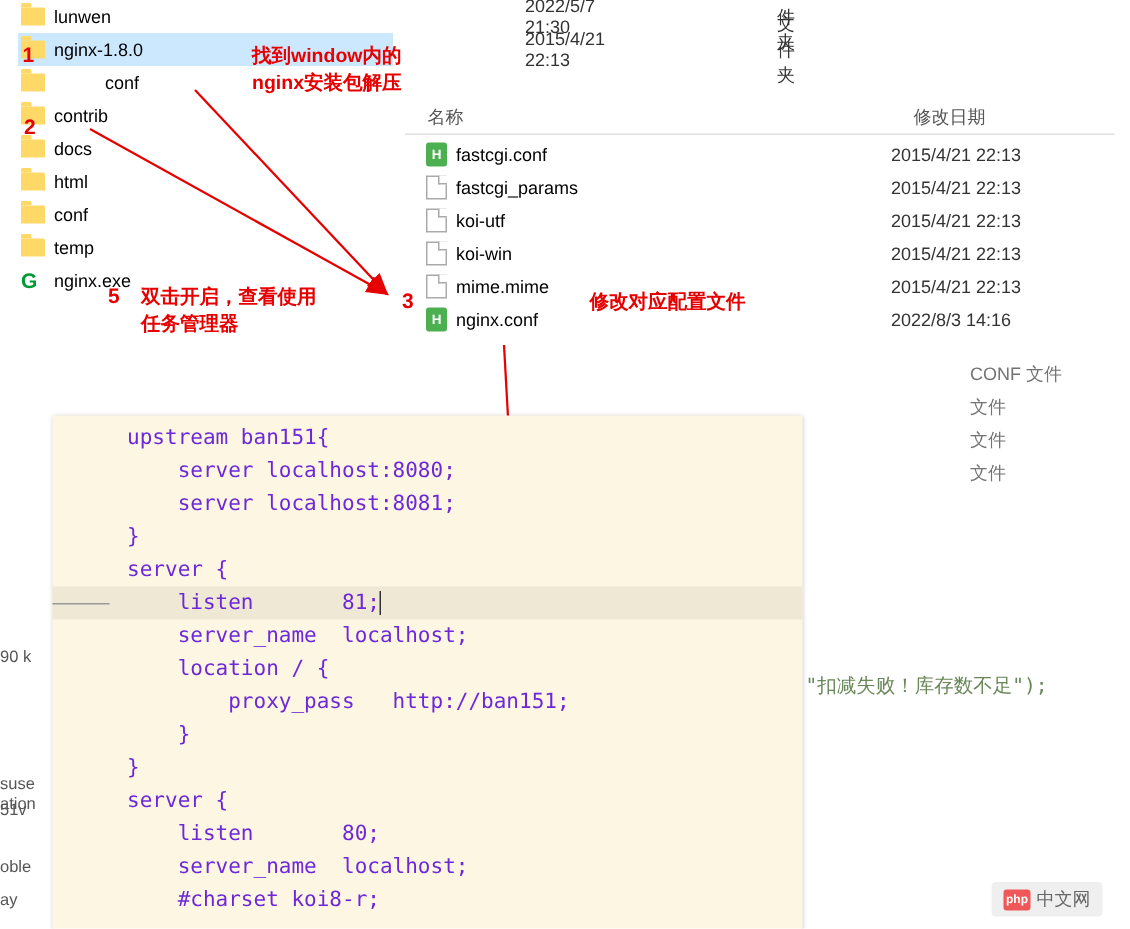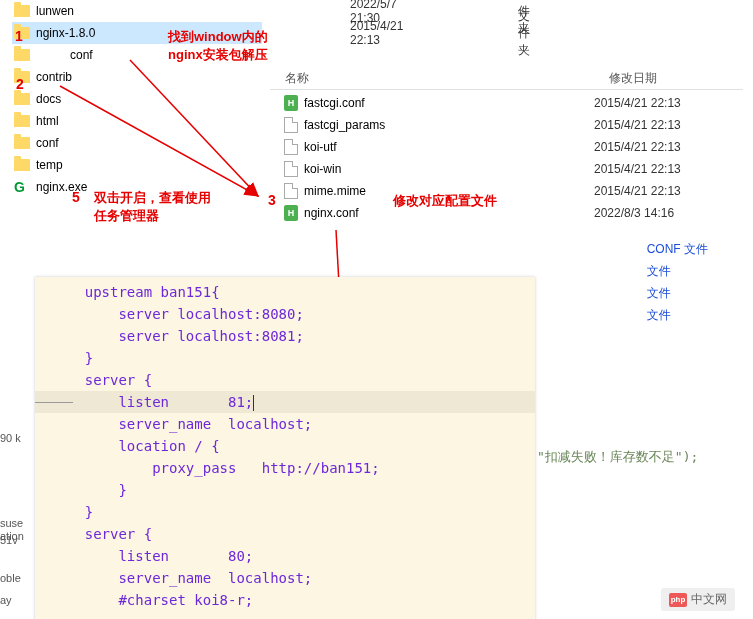--- a/index.html
+++ b/index.html
@@ -33,21 +33,21 @@
     
     .anno { color: #e60000; font-weight: bold; font-size: 13px; position: absolute; }
     .anno-num { color: #e60000; font-weight: bold; font-size: 14px; position: absolute; }
     
     .code-panel { position: absolute; top: 230px; left: 35px; width: 500px; height: 380px; background: #fdf6e3; font-family: Consolas, monospace; font-size: 14px; color: #6d28d9; padding: 4px 0; box-shadow: 0 0 3px rgba(0,0,0,0.2); margin-top: 47px; }
     .code-line { padding: 0 16px; line-height: 22px; white-space: pre; }
     .code-line.hl { background: #eee8d5; position: relative; }
     .code-line.hl::before { content: ''; position: absolute; left: 0; top: 50%; width: 38px; height: 1px; background: #999; }
     .cursor { display: inline-block; width: 1px; height: 16px; background: #333; vertical-align: middle; }
     
-    .side-info { position: absolute; right: 45px; top: 238px; font-size: 12px; color: #1d4ed8; }
+    .side-info { position: absolute; right: 45px; top: 238px; font-size: 12px; color: #737373; }
     .side-info div { height: 22px; line-height: 22px; }
     
     .bg-text { position: absolute; color: #6a8759; font-family: Consolas, monospace; font-size: 13px; }
     .left-edge { position: absolute; left: 0; font-size: 11px; color: #555; }
     
     .watermark { position: absolute; bottom: 8px; right: 18px; background: #efefef; border-radius: 3px; padding: 3px 8px; display: flex; align-items: center; gap: 4px; font-size: 12px; color: #666; }
     .wm-logo { width: 18px; height: 14px; background: #ee5858; border-radius: 2px; color: #fff; font-size: 8px; text-align: center; line-height: 14px; font-weight: bold; }
     
     svg.arrow { position: absolute; pointer-events: none; }
   </style>

